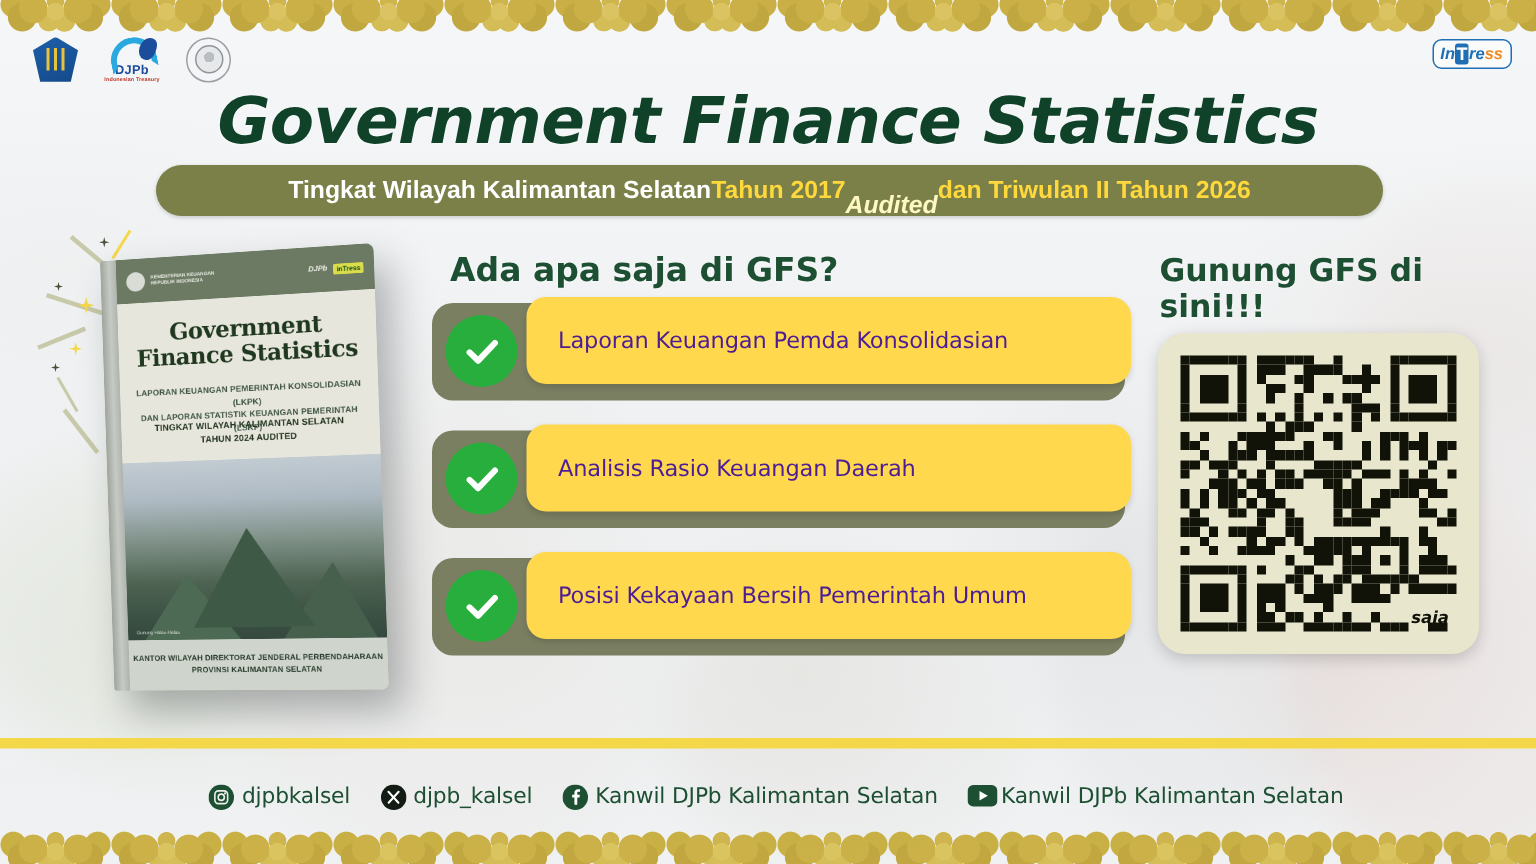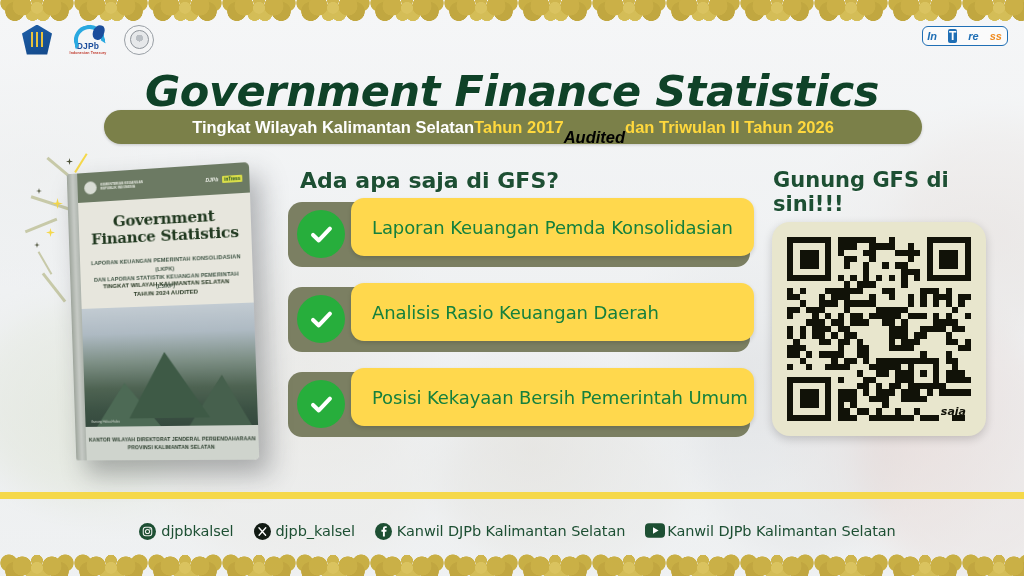--- a/index.html
+++ b/index.html
@@ -93,58 +93,58 @@
   }
   .logo-prov::after {
     content: ""; width: 17px; height: 17px; border-radius: 50%;
     border: 1.2px solid #8e949a;
     background: radial-gradient(circle at 50% 42%, #b9bec3 0 26%, transparent 27%), #e6e8ea;
   }
 
   .logos-right { position: absolute; right: 16px; top: 26px; display: flex; align-items: center; gap: 10px; }
   .logo-intres {
     border: 1.6px solid #1f6fb5; border-radius: 6px;
-    padding: 2px 5px 2px 4px; display: flex; align-items: center; gap: 11px;
+    padding: 2px 5px 2px 4px; display: flex; align-items: center; gap: 0;
     background: rgba(255,255,255,.5);
   }
   .intres-in { font-size: 11px; font-weight: 700; color: #1f6fb5; font-style: italic; }
   .intres-t { font-size: 12px; font-weight: 800; color: #1f6fb5; background: #1f6fb5; color:#fff; padding: 0 1px; border-radius: 2px; }
   .intres-res { font-size: 11px; font-weight: 700; color: #1f6fb5; font-style: italic; }
   .intres-z { font-size: 11px; font-weight: 800; color: #f08a1d; font-style: italic; }
   .logo-kanwil { position: relative; display: flex; flex-direction: column; align-items: center; line-height: 1; }
   .kanwil-1 { font-size: 10px; font-weight: 800; font-style: italic; color: #1f6fb5; letter-spacing: .4px; }
   .kanwil-2 { font-size: 10.5px; font-weight: 800; font-style: italic; color: #f08a1d; letter-spacing: .4px; margin-top: 1px; }
   .kanwil-3 { font-size: 3.4px; font-weight: 700; color: #5b6066; letter-spacing: .2px; margin-top: 2px; }
   .kanwil-swoosh {
     position: absolute; left: -4px; top: -3px; right: -4px; height: 20px;
     border: 1.6px solid #f08a1d; border-radius: 50%/60%;
     border-left-color: transparent; border-bottom-color: transparent;
     transform: rotate(-4deg);
   }
 
   
   .title {
-    position: absolute; left: 0; right: 0; top: 66px;
+    position: absolute; left: 0; right: 0; top: 56px;
     text-align: center;
     font-family: "DejaVu Sans", sans-serif;
     font-size: 43px; font-weight: 800; font-style: italic;
     color: #0f4228; letter-spacing: -.4px;
     text-shadow: 0 1px 2px rgba(255,255,255,.6);
   }
   .subtitle-bar {
     position: absolute; left: 104px; top: 110px;
     width: 818px; height: 34px; border-radius: 17px;
     background: #7b8049;
     display: flex; align-items: center; justify-content: center;
     box-shadow: 0 1px 3px rgba(0,0,0,.18);
   }
   .subtitle-bar span { font-size: 16.5px; font-weight: 700; line-height: 1; }
   .st-white { color: #ffffff; }
   .st-yellow { color: #ffd83d; }
-  .st-yellow-i { color: #000000; font-style: italic; margin-top: 20px; }
+  .st-yellow-i { color: #fef9c3; font-style: italic; margin-top: 20px; }
 
   .section-head {
     position: absolute; top: 168px;
     font-family: "DejaVu Sans", sans-serif;
     font-size: 22px; font-weight: 800; color: #1d4f33;
     text-shadow: 0 1px 2px rgba(255,255,255,.55);
   }
   .section-head.left { left: 300px; }
   .section-head.right { left: 773px; font-size: 21px; }
 
@@ -164,21 +164,21 @@
   .check svg { display: block; }
   .pill {
     position: absolute; left: 63px; top: -4px;
     width: 403px; height: 58px; border-radius: 13px;
     background: #ffd84d;
     display: flex; align-items: center;
     box-shadow: 0 2px 4px rgba(0,0,0,.14);
   }
   .pill span {
     font-family: "DejaVu Sans", sans-serif;
-    font-size: 18px; color: #15803d; padding-left: 21px; letter-spacing: -.1px;
+    font-size: 15px; color: #4c1d95; padding-left: 21px; letter-spacing: -.1px;
   }
 
   
   .qr-card {
     position: absolute; left: 772px; top: 222px;
     width: 214px; height: 214px; border-radius: 18px;
     background: #e8e6cd;
     box-shadow: 0 3px 10px rgba(0,0,0,.18);
     padding: 15px;
   }

